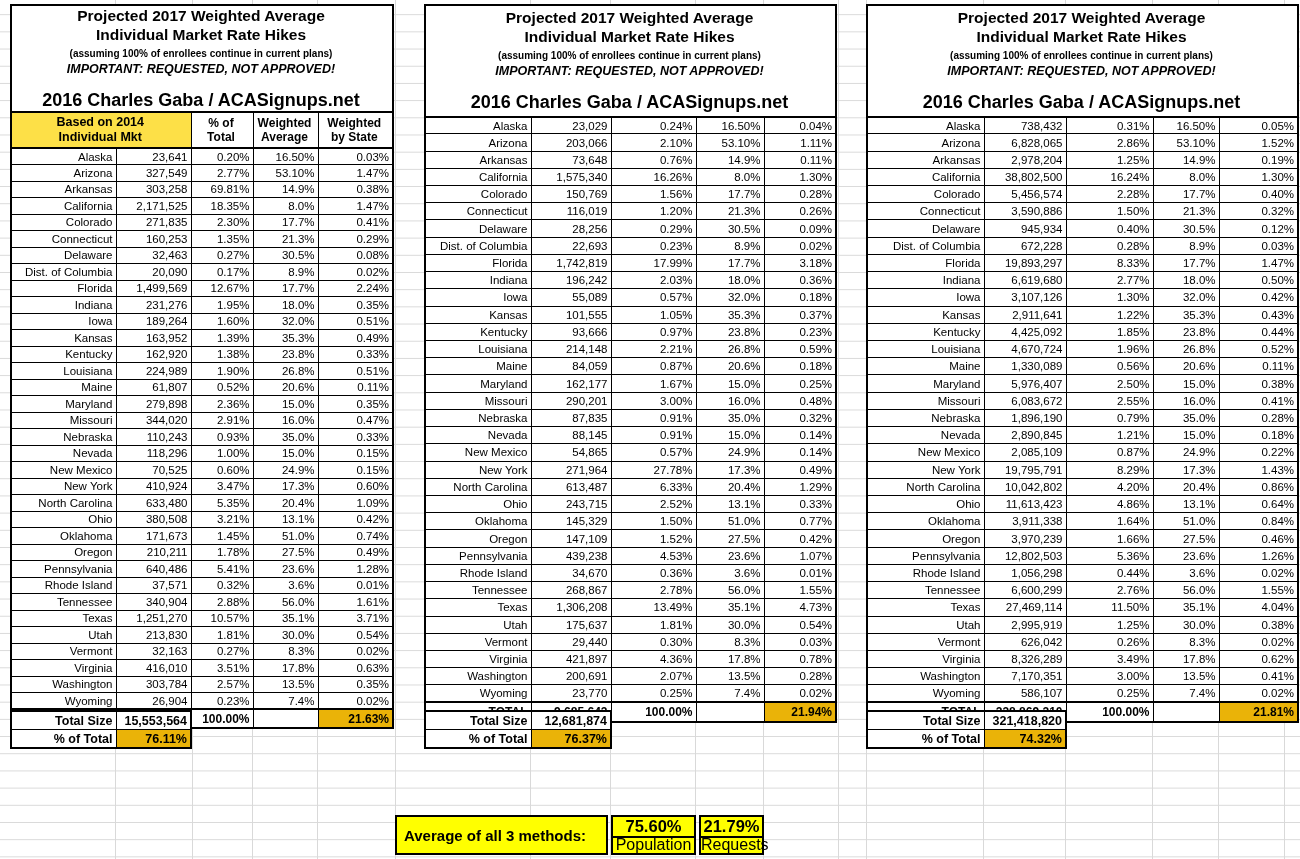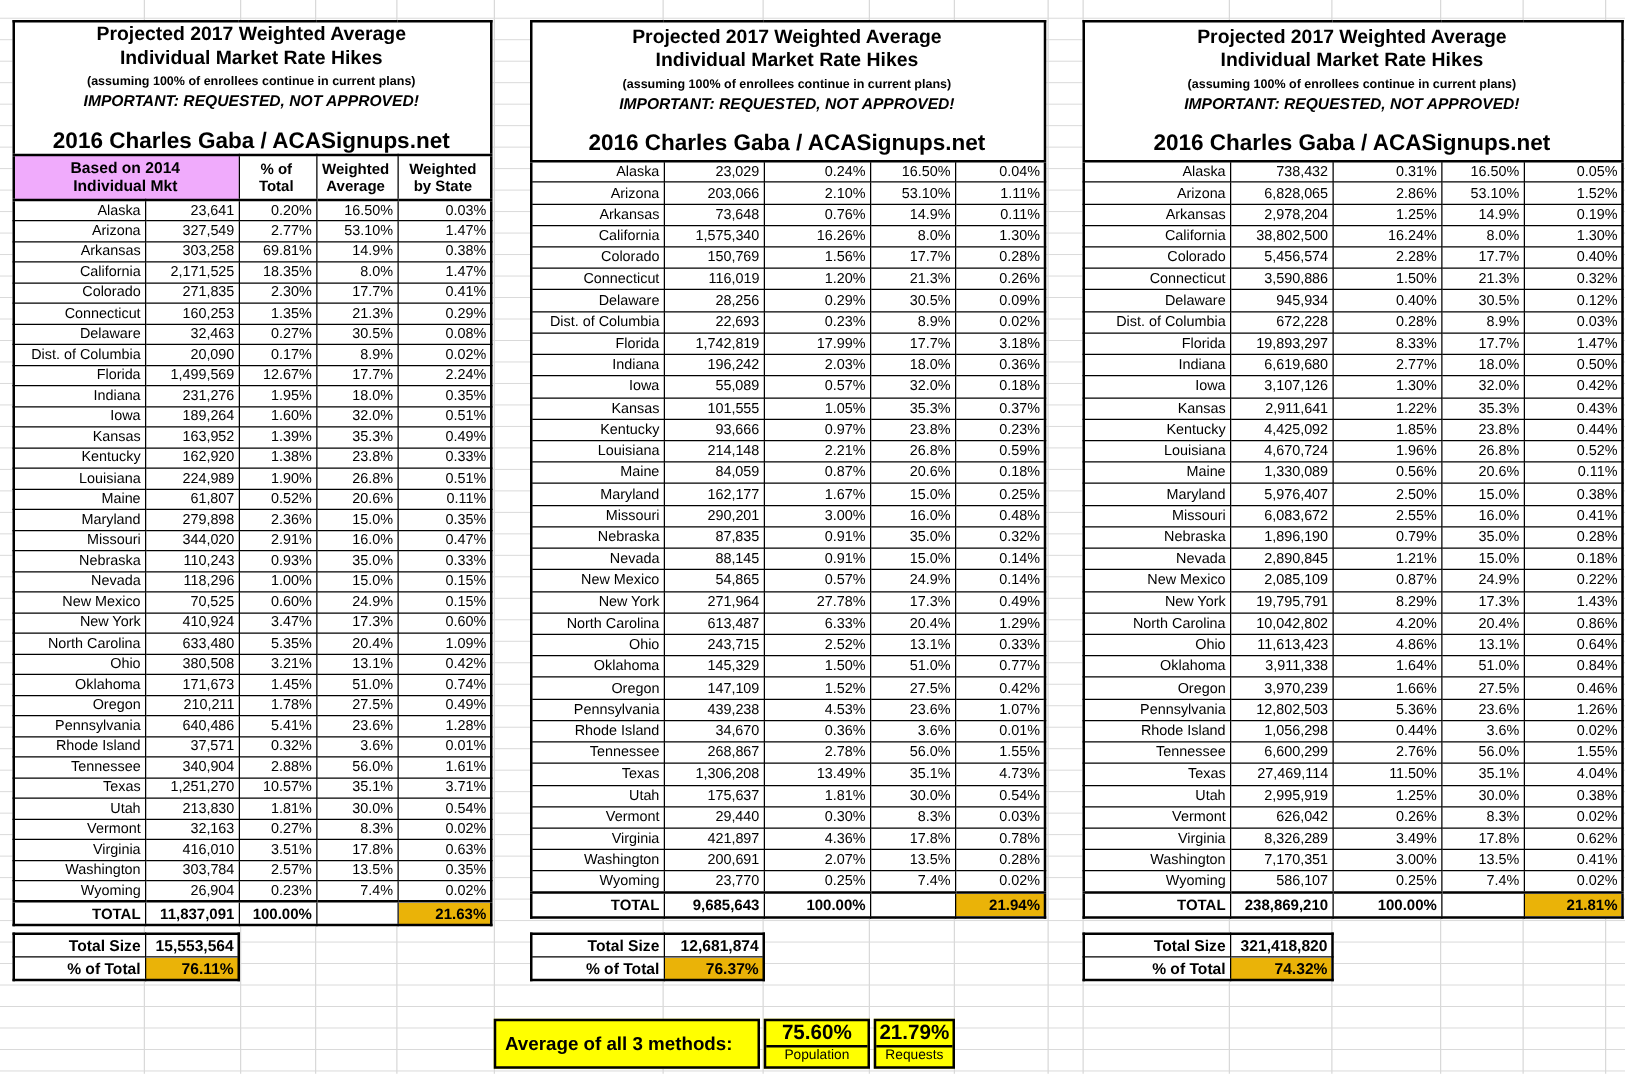--- a/index.html
+++ b/index.html
@@ -13,21 +13,21 @@
   .gridlayer{
     position:absolute;inset:0;z-index:0;
     background-image:linear-gradient(#d9d9d9 1px, transparent 1px);
     background-size:100% 17.2px;
     background-position:0 -3px;
   }
   .vline{position:absolute;top:0;bottom:0;width:1px;background:#d9d9d9;}
 
   
   .sheet-table{
-    position:absolute;top:16px;height:719px;z-index:2;
+    position:absolute;top:4px;height:719px;z-index:2;
     border-collapse:collapse;table-layout:fixed;background:#fff;
     border:2px solid #000;
   }
   .sheet-table td{border:1px solid #000;overflow:hidden;white-space:nowrap;padding:0 3px 0 1px;}
   .t1{left:10px;width:382px;}
   .t2{left:424px;width:411px;}
   .t3{left:866px;width:431px;}
 
   .title-cell{
     height:104px;text-align:center;vertical-align:middle;
@@ -43,21 +43,21 @@
   .colhdr{font-size:12px;line-height:14.5px;background:#fff;}
 
   tbody.data tr{height:16.5px;}
   td.state{text-align:right;font-size:11.5px;}
   td.num{text-align:right;font-size:11.5px;}
   .total-row td{height:17px;font-weight:bold;font-size:12px;border-top:2px solid #000 !important;}
   .hl{background:#eab308;}
 
   
   .mini-table{
-    position:absolute;top:746px;z-index:2;border-collapse:collapse;table-layout:fixed;
+    position:absolute;top:710px;z-index:2;border-collapse:collapse;table-layout:fixed;
     background:#fff;border:2px solid #000;
   }
   .mini-table td{border:1px solid #000;height:17px;font-size:12.5px;font-weight:bold;
     text-align:right;padding:0 3px;white-space:nowrap;overflow:hidden;}
   .m1{left:10px;width:180px;}
   .m2{left:424px;width:186px;}
   .m3{left:866px;width:199px;}
 
   
   .avg-block{position:absolute;left:395px;top:815px;height:40px;z-index:2;display:flex;align-items:stretch;}
@@ -67,21 +67,21 @@
     font-size:15px;font-weight:bold;padding-right:20px;white-space:nowrap;
   }
   .avg-stat{
     box-sizing:border-box;border:2px solid #000;background:#ffff00;margin-left:3px;
     display:flex;flex-direction:column;
   }
   .avg-stat .val{
     flex:1;border-bottom:2px solid #000;display:flex;align-items:center;justify-content:center;
     font-size:16.5px;font-weight:bold;
   }
-  .avg-stat .cap{height:31px;font-size:11px;line-height:13px;text-align:center;}
+  .avg-stat .cap{height:31px;font-size:16px;line-height:13px;text-align:center;}
   .w-pop{width:85px;}
   .w-req{width:65px;}
 </style>
 </head>
 <body>
 
 <div class="gridlayer">
   <div class="vline" style="left:115px"></div>
   <div class="vline" style="left:192px"></div>
   <div class="vline" style="left:252px"></div>
@@ -112,21 +112,21 @@
     <tr>
       <td class="title-cell" colspan="5">
         <div class="l1">Projected 2017 Weighted Average</div>
         <div class="l2">Individual Market Rate Hikes</div>
         <div class="l3">(assuming 100% of enrollees continue in current plans)</div>
         <div class="l4">IMPORTANT: REQUESTED, NOT APPROVED!</div>
         <div class="l5">2016 Charles Gaba / ACASignups.net</div>
       </td>
     </tr>
     <tr class="hdr-row">
-      <td class="basis-cell" colspan="2" style="background: #f0abfc;">
+      <td class="basis-cell" colspan="2" style="background: #fde047;">
         <div>Based on 2014</div>
         <div>Individual Mkt</div>
       </td>
       <td class="colhdr">
         <div>% of</div>
         <div>Total</div>
       </td>
       <td class="colhdr">
         <div>Weighted</div>
         <div>Average</div>

